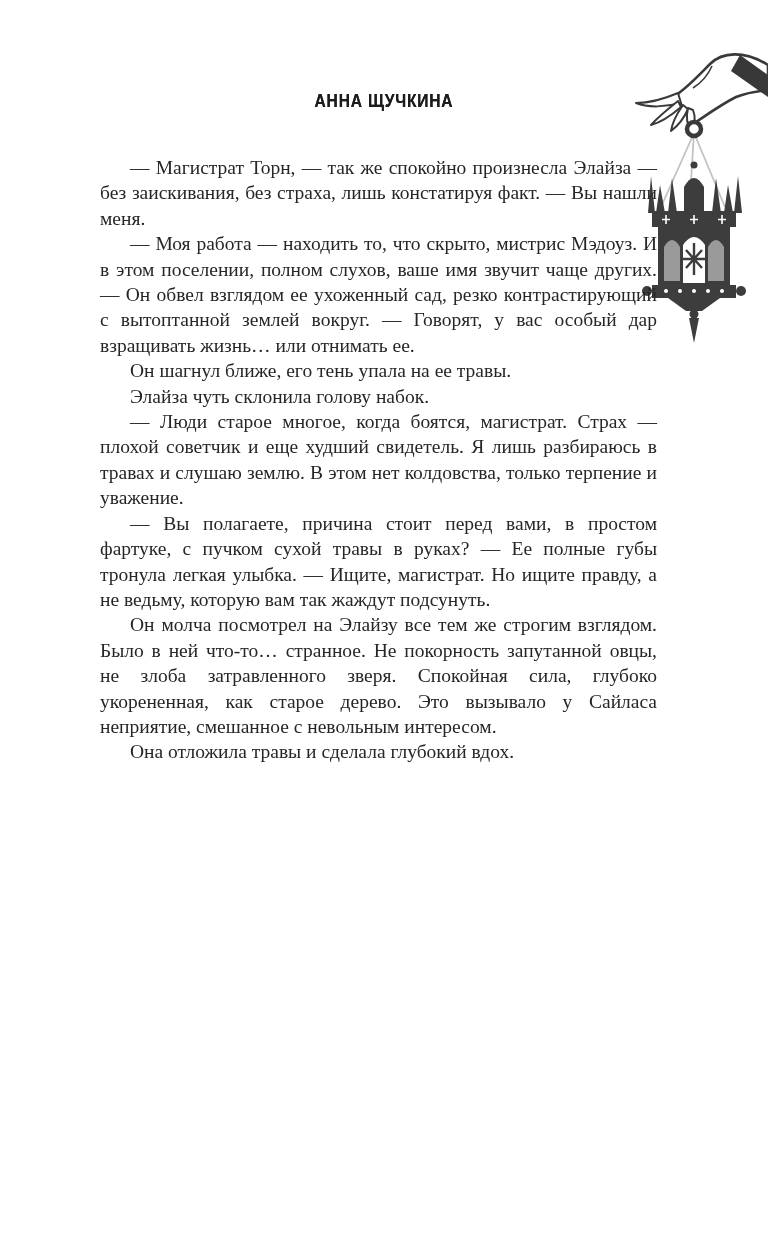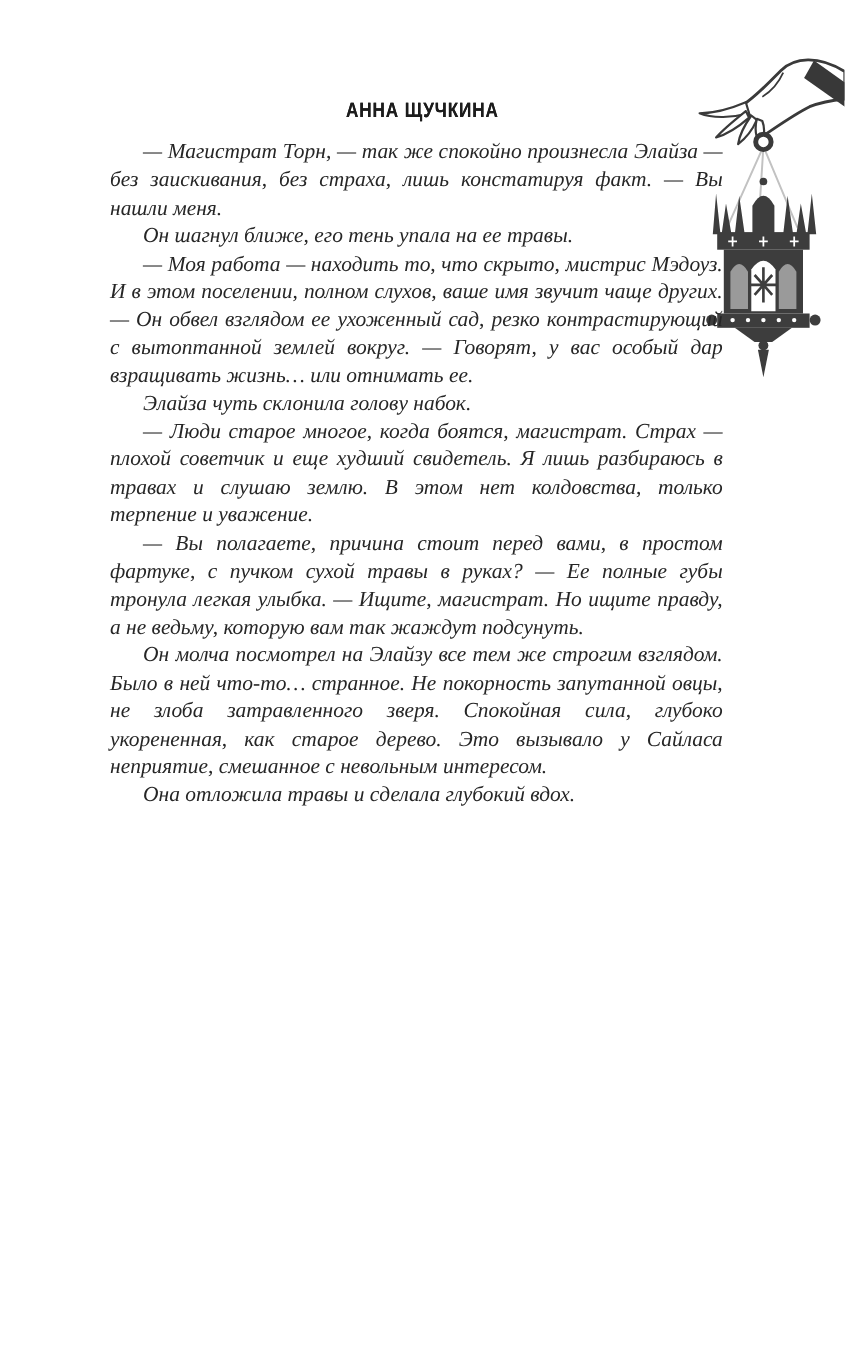--- a/index.html
+++ b/index.html
@@ -22,27 +22,26 @@
     font-family: "Liberation Sans", sans-serif;
     font-weight: bold;
     font-size: 19px;
     letter-spacing: 1px;
     color: #1c1c1c;
     transform: scaleX(0.82);
     text-shadow: 0 0 0.5px #1c1c1c;
   }
   .text-block {
     position: absolute;
-    left: 100px; top: 126px;
+    left: 100px; top: 155px;
     width: 557px;
     color: #262626;
     font-size: 19.5px;
     line-height: 25.4px;
     text-align: justify;
-    font-style: italic;
   }
   .para { margin: 0; text-indent: 30px; }
   .deco-lantern {
     position: absolute;
     left: 628px; top: 45px;
     width: 140px; height: 300px;
   }
   .footer-number {
     position: absolute;
     left: 360px; top: 1106px;
@@ -114,22 +113,22 @@
       <circle cx="19" cy="246" r="5" fill="#3d3d3d"></circle>
       <circle cx="113" cy="246" r="5" fill="#3d3d3d"></circle>
       <path d="M40 253 L92 253 L74 266 L58 266 Z" fill="#3d3d3d"></path>
       <circle cx="66" cy="269" r="4.5" fill="#3d3d3d"></circle>
       <path d="M61 273 L66 298 L71 273 Z" fill="#3d3d3d"></path>
     </g>
   </svg>
 
   <div class="text-block">
       <p class="para">— Магистрат Торн, — так же спокойно произнесла Элайза — без заискивания, без страха, лишь констатируя факт. — Вы нашли меня.</p>
+      <p class="para">— Моя работа — находить то, что скрыто, мистрис Мэдоуз. И в этом поселении, полном слухов, ваше имя звучит чаще других. — Он обвел взглядом ее ухоженный сад, резко контрастирующий с вытоптанной землей вокруг. — Говорят, у вас особый дар взращивать жизнь… или отнимать ее.</p>
       <p class="para">Он шагнул ближе, его тень упала на ее травы.</p>
-      <p class="para">— Моя работа — находить то, что скрыто, мистрис Мэдоуз. И в этом поселении, полном слухов, ваше имя звучит чаще других. — Он обвел взглядом ее ухоженный сад, резко контрастирующий с вытоптанной землей вокруг. — Говорят, у вас особый дар взращивать жизнь… или отнимать ее.</p>
       <p class="para">Элайза чуть склонила голову набок.</p>
       <p class="para">— Люди старое многое, когда боятся, магистрат. Страх — плохой советчик и еще худший свидетель. Я лишь разбираюсь в травах и слушаю землю. В этом нет колдовства, только терпение и уважение.</p>
       <p class="para">— Вы полагаете, причина стоит перед вами, в простом фартуке, с пучком сухой травы в руках? — Ее полные губы тронула легкая улыбка. — Ищите, магистрат. Но ищите правду, а не ведьму, которую вам так жаждут подсунуть.</p>
       <p class="para">Он молча посмотрел на Элайзу все тем же строгим взглядом. Было в ней что-то… странное. Не покорность запутанной овцы, не злоба затравленного зверя. Спокойная сила, глубоко укорененная, как старое дерево. Это вызывало у Сайласа неприятие, смешанное с невольным интересом.</p>
       <p class="para">Она отложила травы и сделала глубокий вдох.</p>
     </div>
 
   <svg class="bat-small" viewBox="0 0 110 66" aria-hidden="true">
     <g transform="translate(110,0) scale(-1,1)">
       <path d="M6 6 C14 11 24 18 31 24 L35 16 L39 22 L44 15 L48 22

